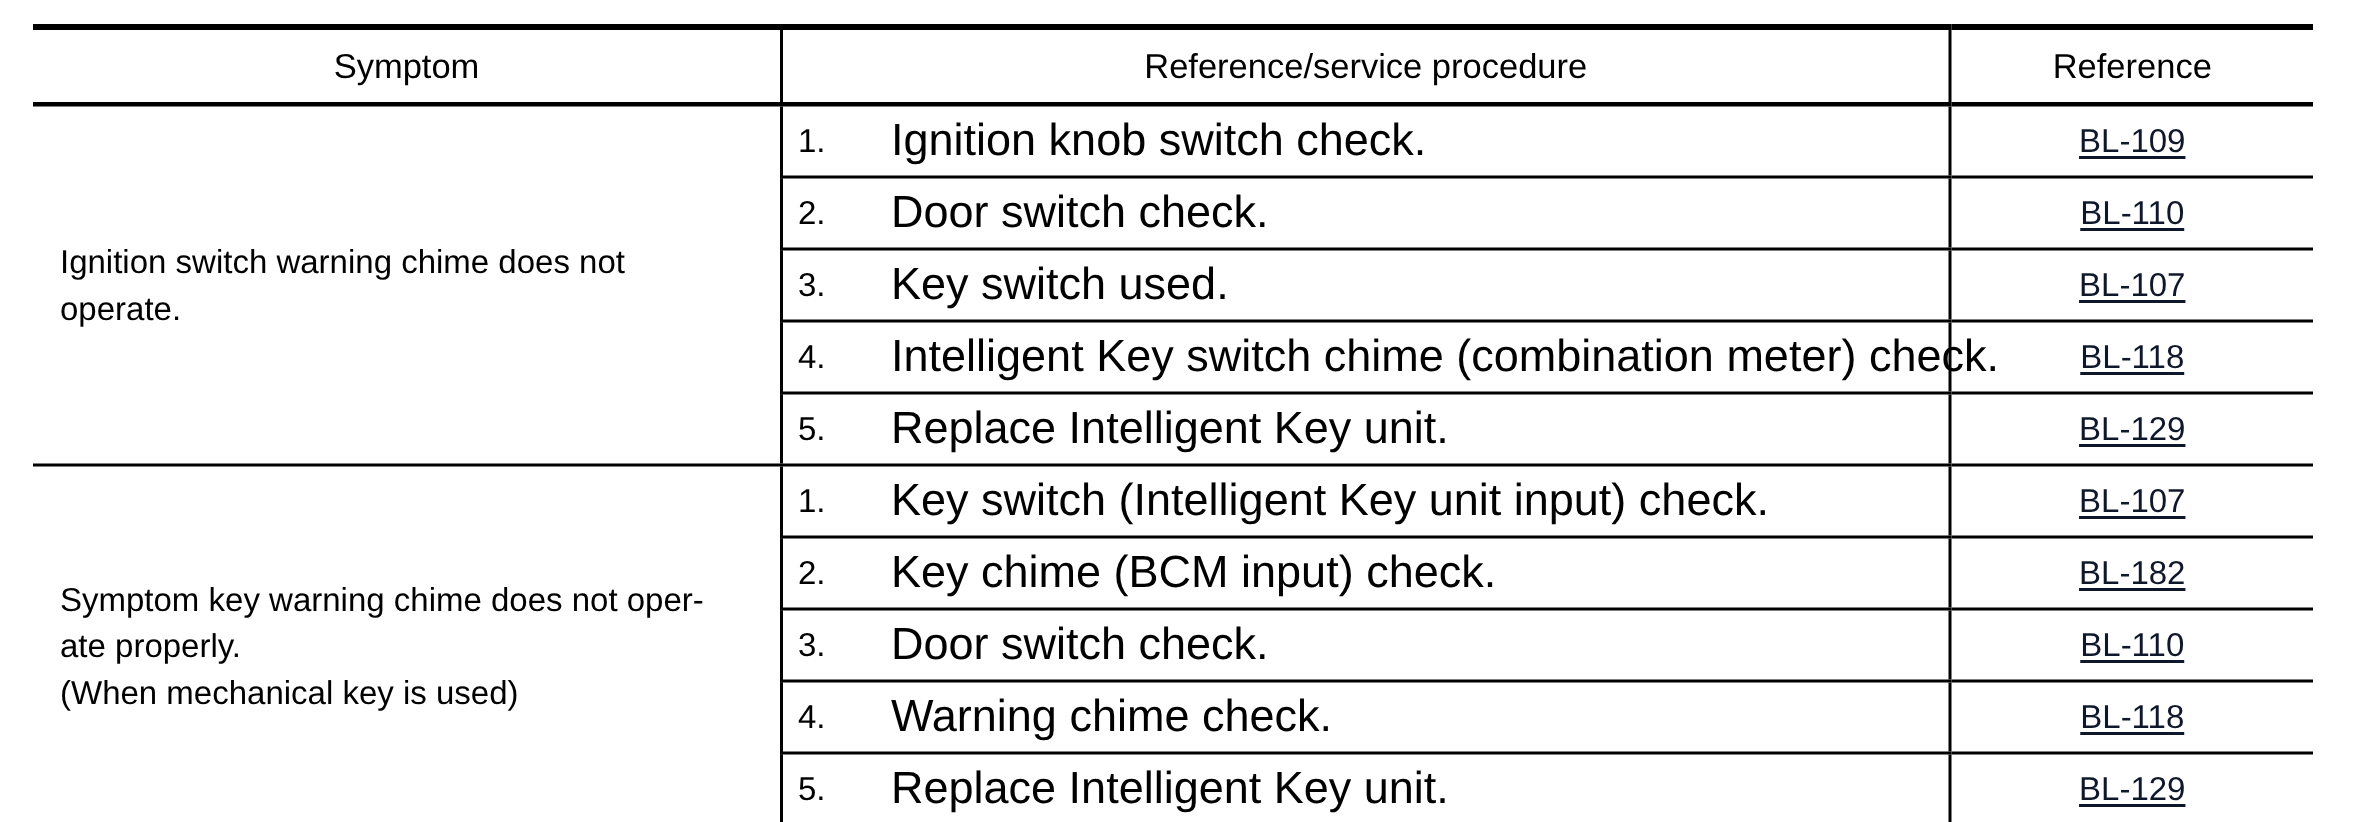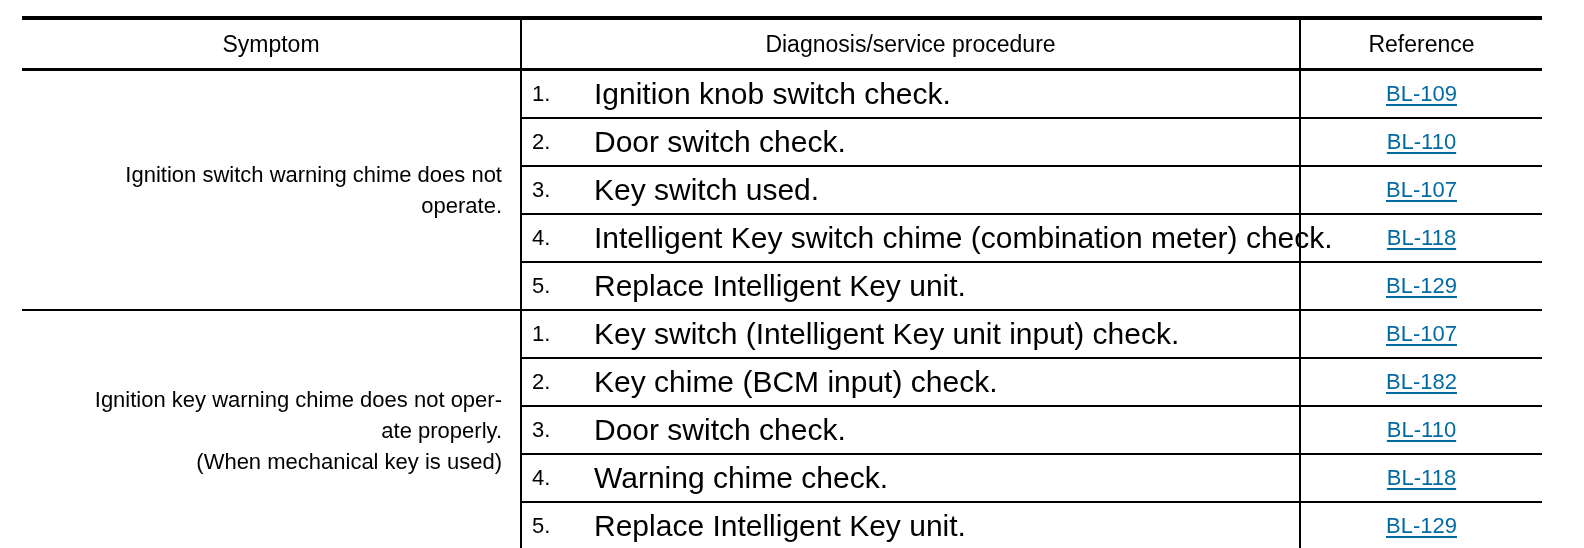--- a/index.html
+++ b/index.html
@@ -89,21 +89,20 @@
     vertical-align: middle;
     line-height: 1.42;
     font-size: 22px;
   }
   td.c-symptom .symptom-text {
     display: block;
   }
   td.c-symptom .symptom-line {
     display: block;
     white-space: nowrap;
-    text-align: right;
   }
 
   td.c-procedure {
     padding: 0;
   }
   .proc-inner {
     display: flex;
     align-items: center;
     padding-left: 10px;
     height: 100%;
@@ -121,39 +120,39 @@
   }
 
   td.c-reference {
     text-align: center;
     vertical-align: middle;
   }
   .ref-link {
     font-size: 22px;
     text-decoration: underline;
     text-underline-offset: 3px;
-    color: #0369a1;
+    color: #0f172a;
     cursor: pointer;
   }
 </style>
 </head>
 <body>
 
 <div class="page">
   <div class="table-wrap">
     <table class="symptom-table">
       <colgroup>
         <col class="col-symptom">
         <col class="col-procedure">
         <col class="col-reference">
       </colgroup>
       <thead>
         <tr class="header-row">
           <th class="c-symptom">Symptom</th>
-          <th class="c-procedure">Diagnosis/service procedure</th>
+          <th class="c-procedure">Reference/service procedure</th>
           <th class="c-reference">Reference</th>
         </tr>
       </thead>
       <tbody id="table-body">
           <tr>
             <td class="c-symptom" rowspan="5">
               <span class="symptom-text">
                 <span class="symptom-line">Ignition switch warning chime does not</span>
                 <span class="symptom-line">operate.</span>
               </span>
@@ -198,21 +197,21 @@
               <div class="proc-inner">
                 <span class="proc-num">5.</span>
                 <span class="proc-label">Replace Intelligent Key unit.</span>
               </div>
             </td>
             <td class="c-reference"><a class="ref-link">BL-129</a></td>
           </tr>
           <tr>
             <td class="c-symptom" rowspan="5">
               <span class="symptom-text">
-                <span class="symptom-line">Ignition key warning chime does not oper-</span>
+                <span class="symptom-line">Symptom key warning chime does not oper-</span>
                 <span class="symptom-line">ate properly.</span>
                 <span class="symptom-line">(When mechanical key is used)</span>
               </span>
             </td>
             <td class="c-procedure">
               <div class="proc-inner">
                 <span class="proc-num">1.</span>
                 <span class="proc-label">Key switch (Intelligent Key unit input) check.</span>
               </div>
             </td>

